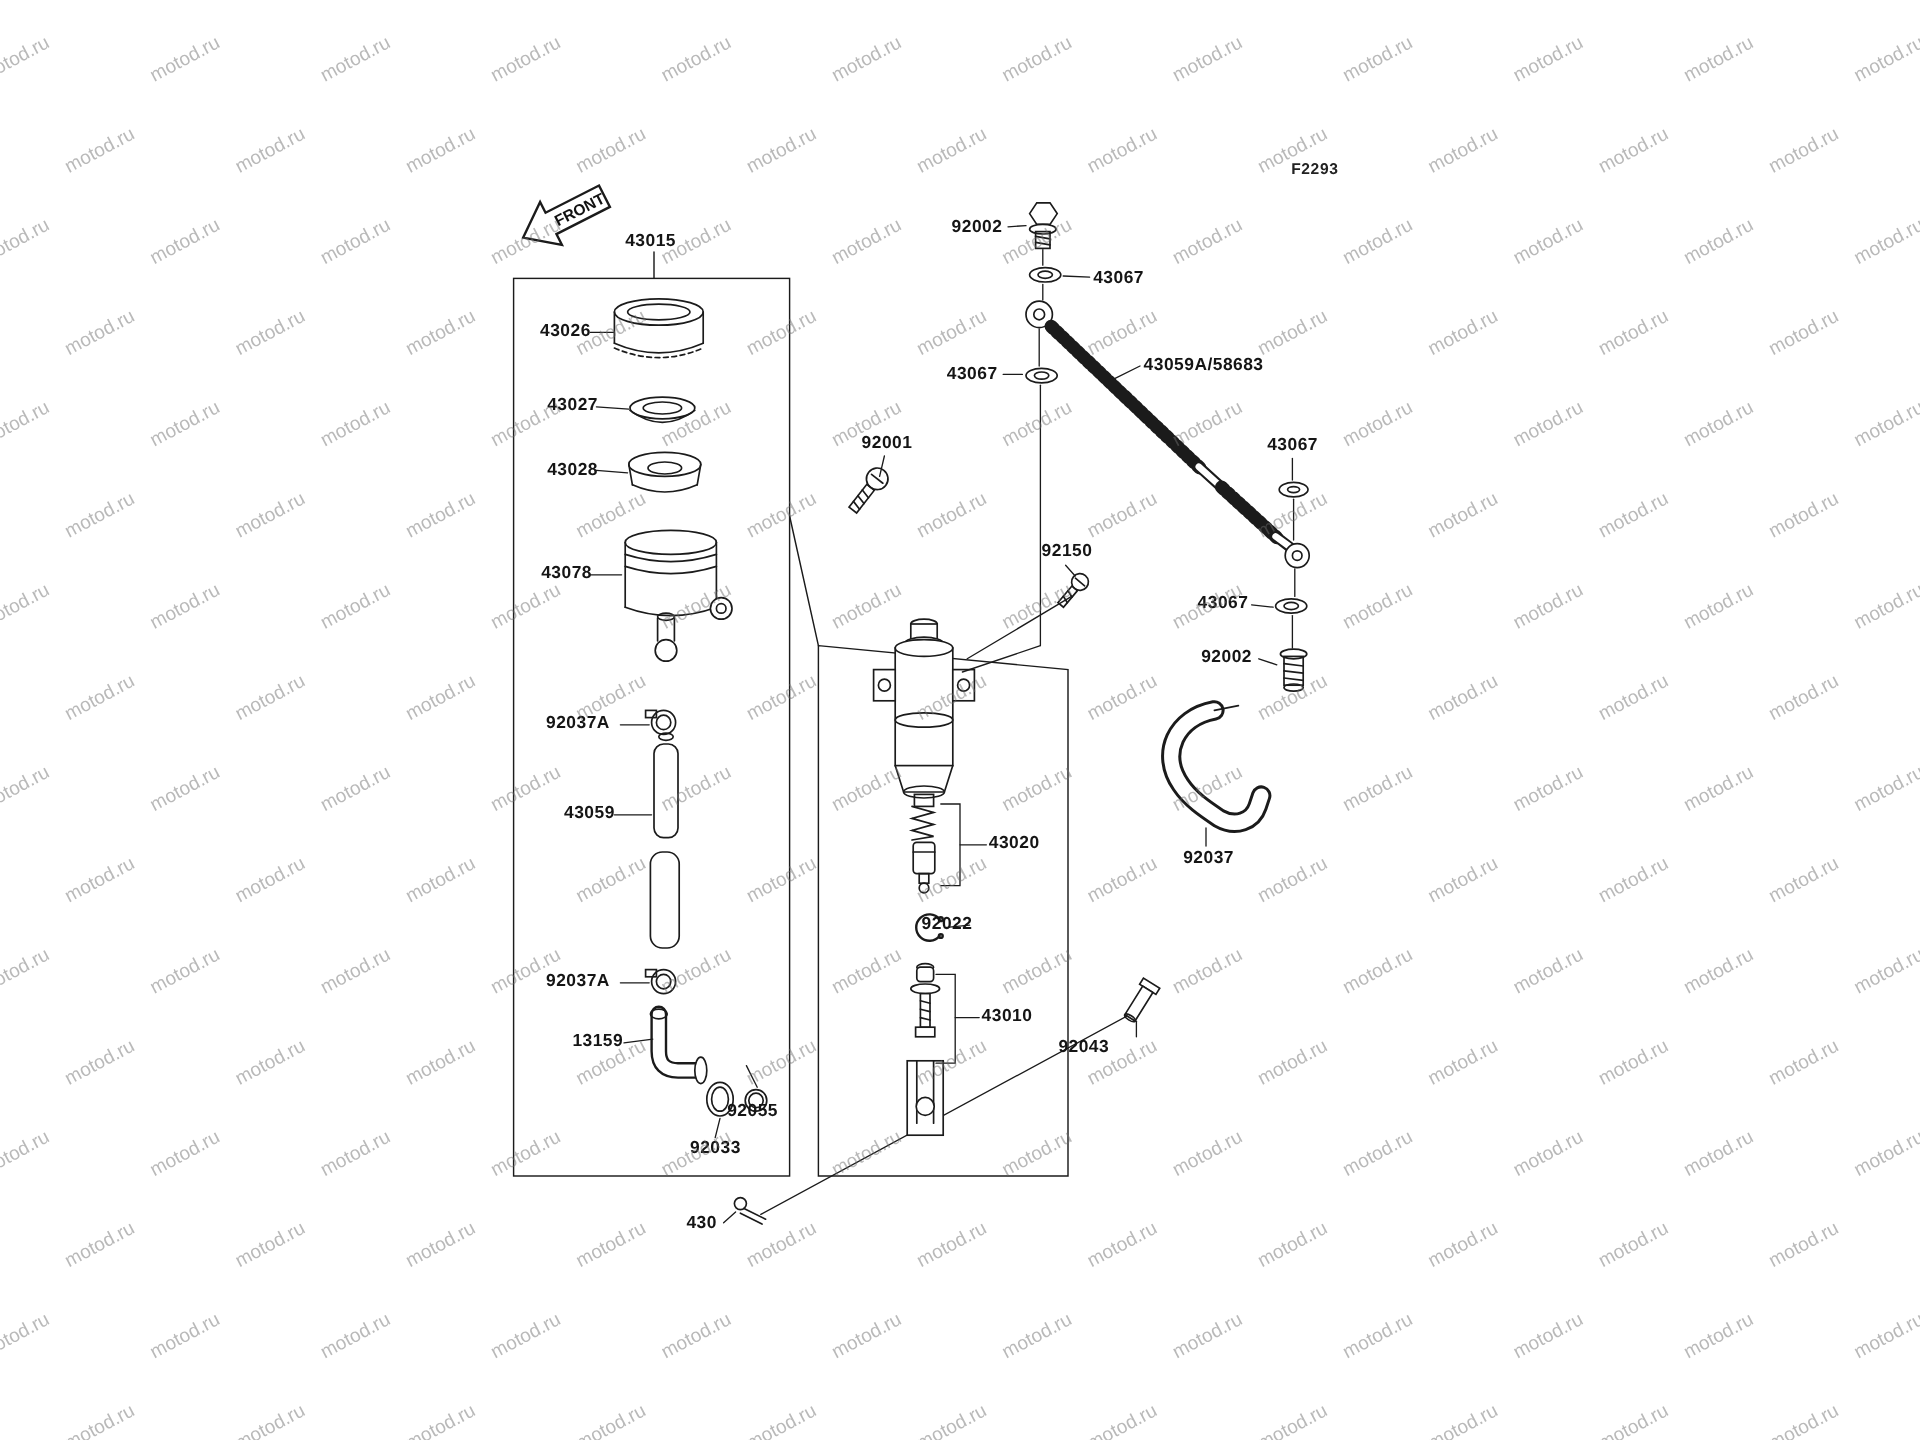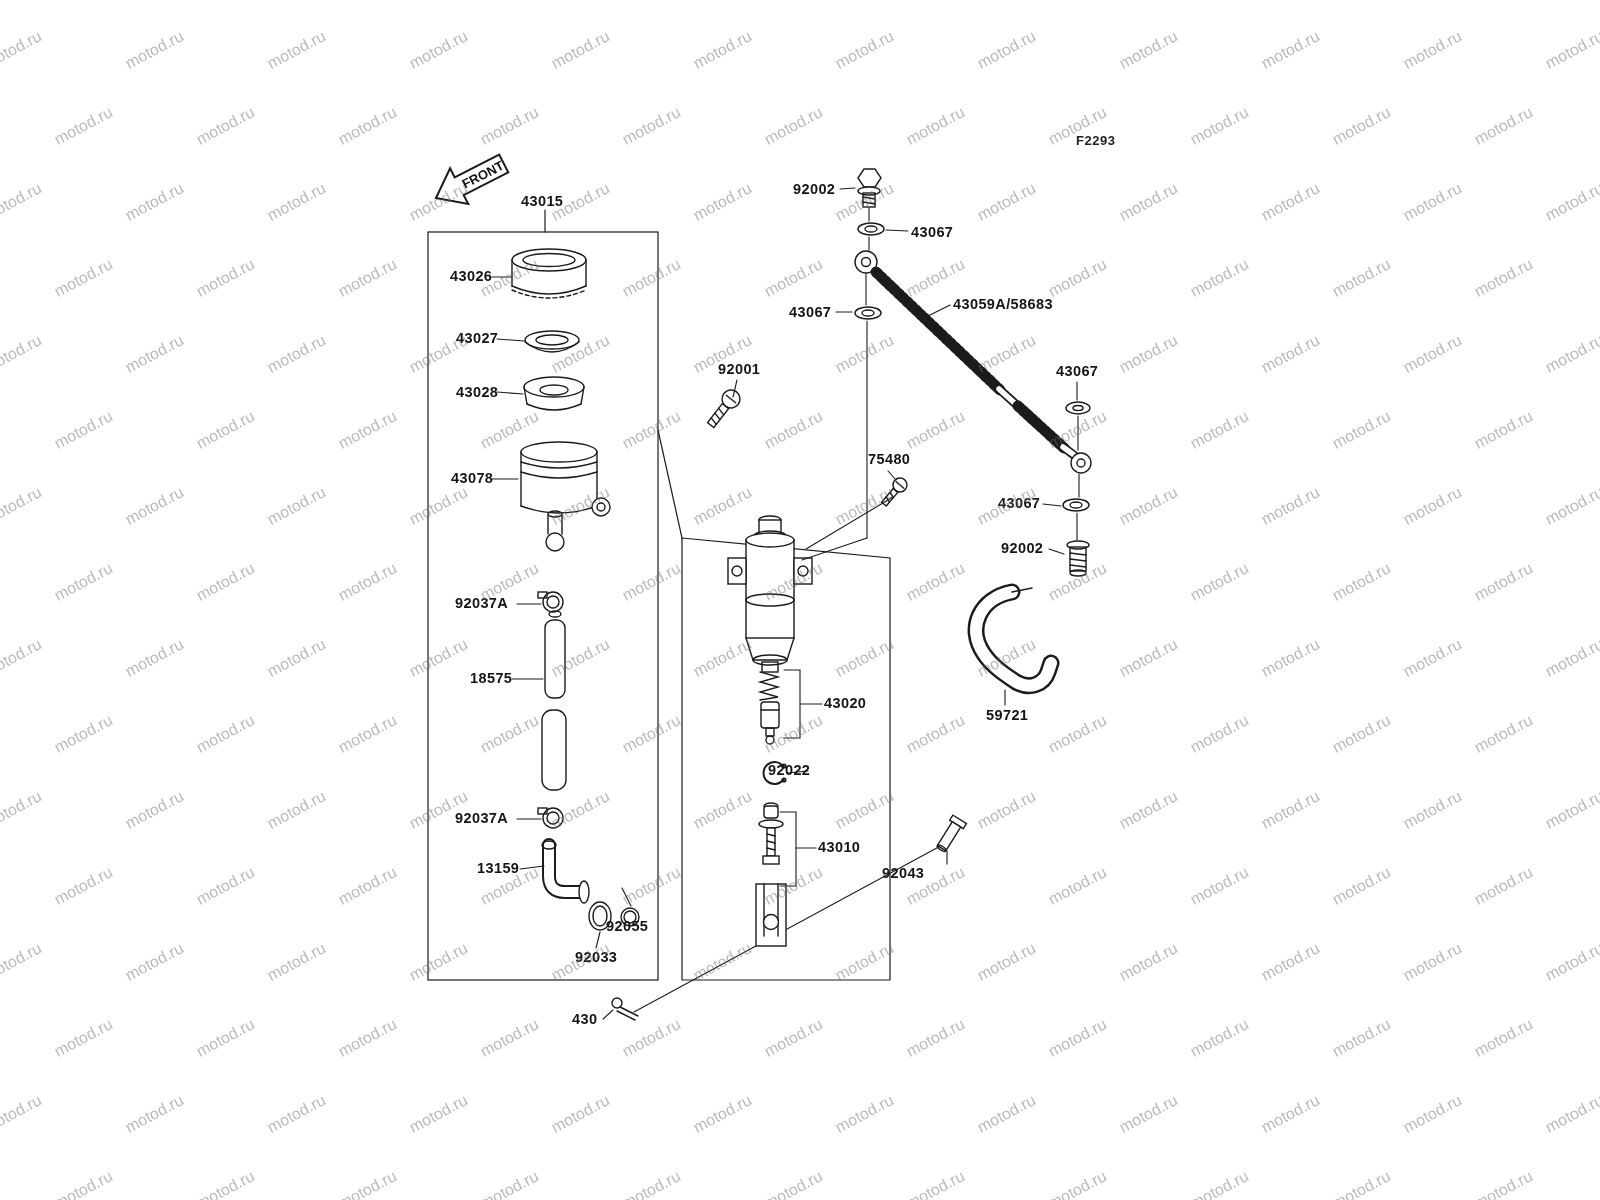--- a/index.html
+++ b/index.html
@@ -276,35 +276,35 @@
     </g>
   </svg>
 
   <div class="plabel" style="left:521px;top:193px">43015</div>
   <div class="plabel" style="left:450px;top:268px">43026</div>
   <div class="plabel" style="left:456px;top:330px">43027</div>
   <div class="plabel" style="left:456px;top:384px">43028</div>
   <div class="plabel" style="left:451px;top:470px">43078</div>
   <div class="plabel" style="left:718px;top:361px">92001</div>
   <div class="plabel" style="left:455px;top:595px">92037A</div>
-  <div class="plabel" style="left:470px;top:670px">18575</div>
+  <div class="plabel" style="left:470px;top:670px">43059</div>
   <div class="plabel" style="left:455px;top:810px">92037A</div>
   <div class="plabel" style="left:477px;top:860px">13159</div>
   <div class="plabel" style="left:606px;top:918px">92055</div>
   <div class="plabel" style="left:575px;top:949px">92033</div>
   <div class="plabel" style="left:572px;top:1011px">430</div>
   <div class="plabel" style="left:793px;top:181px">92002</div>
   <div class="plabel" style="left:911px;top:224px">43067</div>
   <div class="plabel" style="left:789px;top:304px">43067</div>
   <div class="plabel" style="left:953px;top:296px">43059A/58683</div>
   <div class="plabel" style="left:1056px;top:363px">43067</div>
-  <div class="plabel" style="left:868px;top:451px">75480</div>
+  <div class="plabel" style="left:868px;top:451px">92150</div>
   <div class="plabel" style="left:998px;top:495px">43067</div>
   <div class="plabel" style="left:1001px;top:540px">92002</div>
-  <div class="plabel" style="left:986px;top:707px">59721</div>
+  <div class="plabel" style="left:986px;top:707px">92037</div>
   <div class="plabel" style="left:824px;top:695px">43020</div>
   <div class="plabel" style="left:768px;top:762px">92022</div>
   <div class="plabel" style="left:818px;top:839px">43010</div>
   <div class="plabel" style="left:882px;top:865px">92043</div>
 
   <div class="figcode">F2293</div>
 
   <div id="watermark-layer">
       <span class="wm" style="left: -19px; top: 41px;">motod.ru</span>
       <span class="wm" style="left: 123px; top: 41px;">motod.ru</span>

